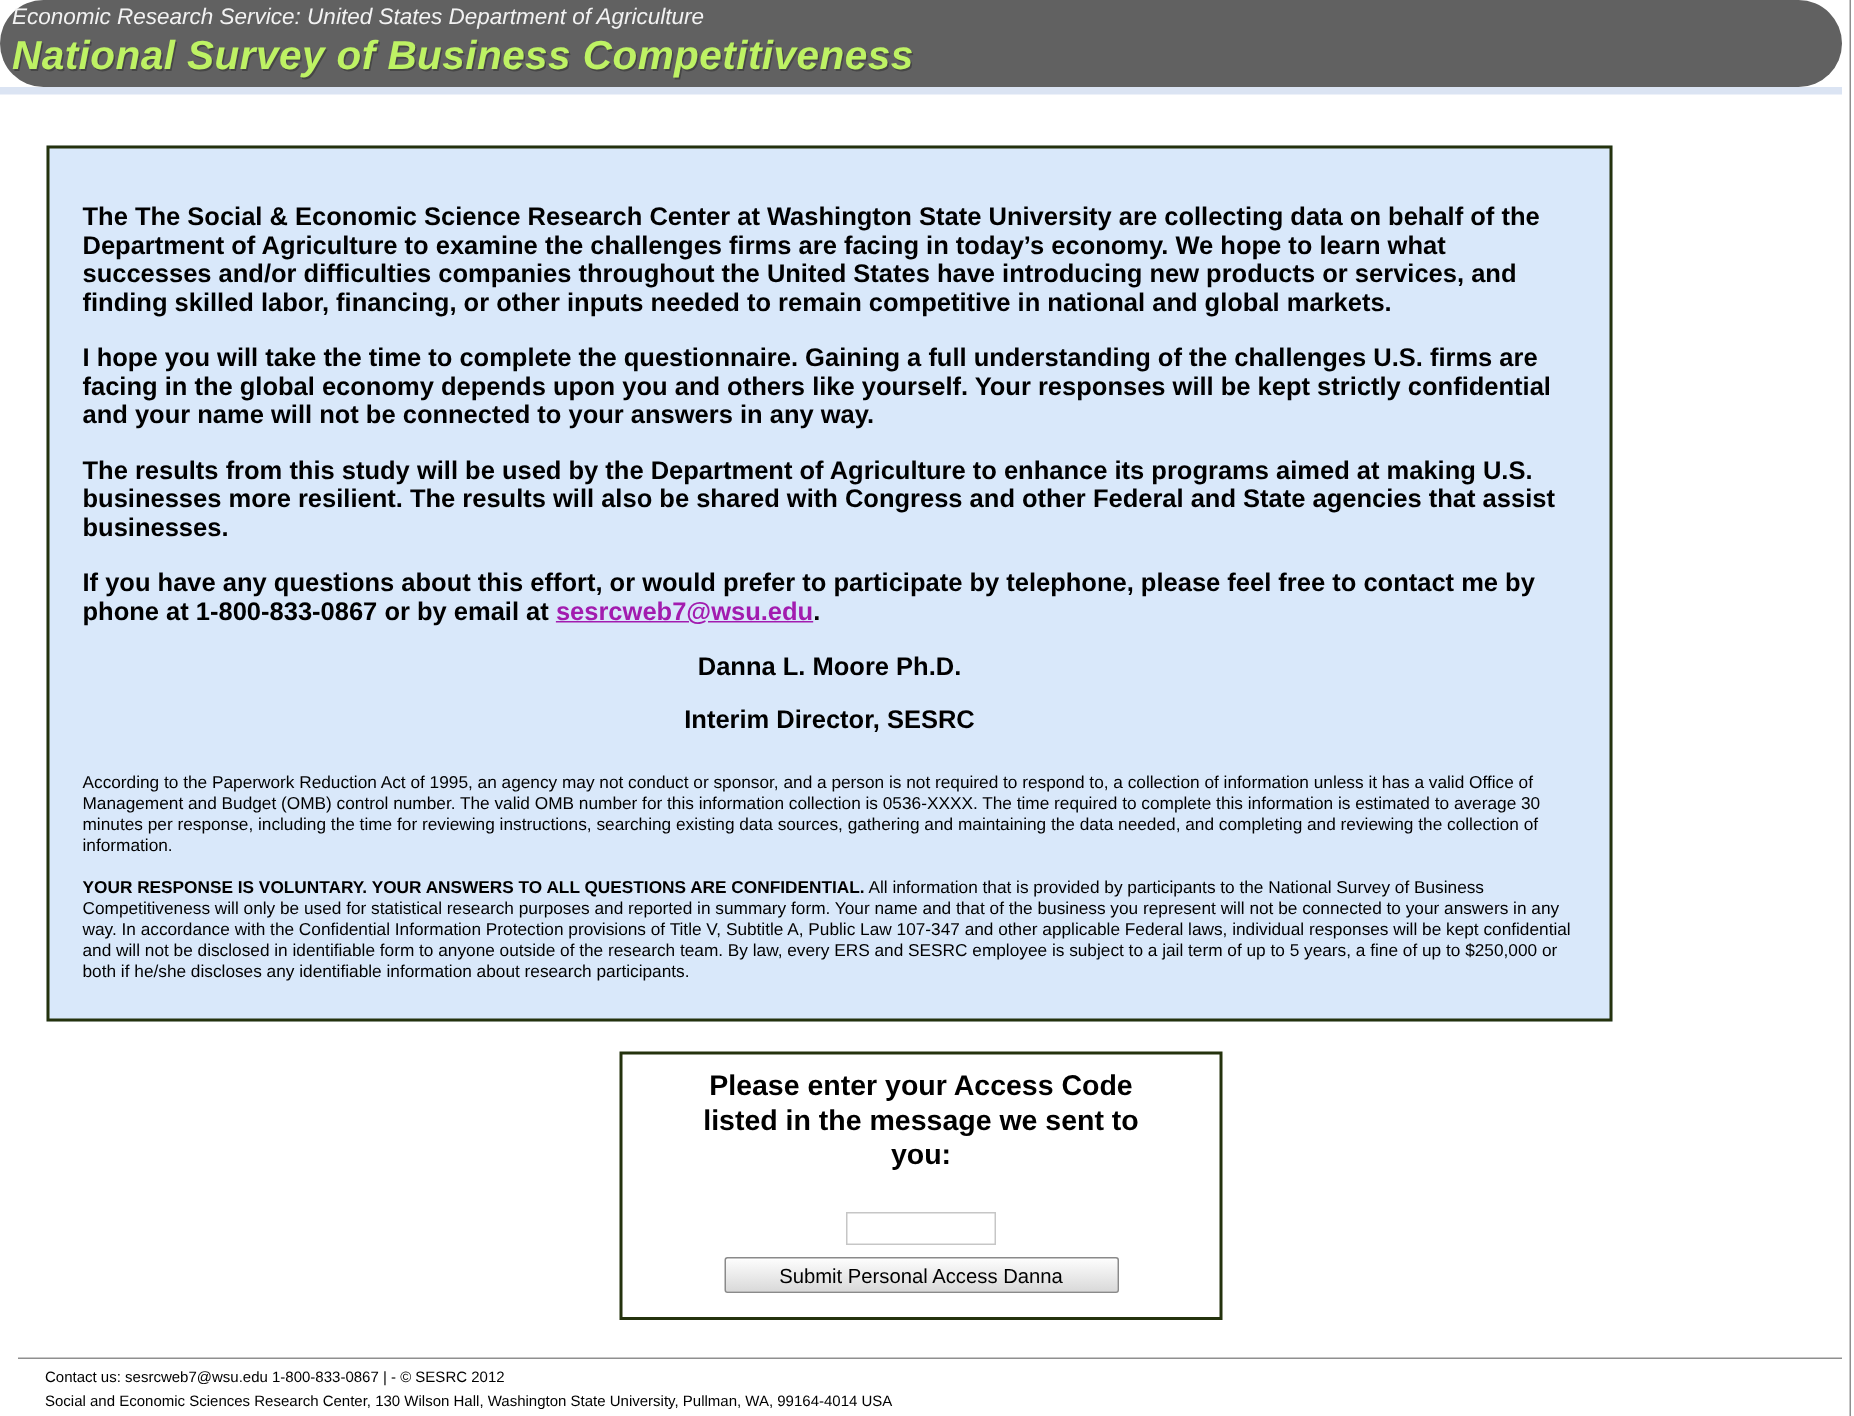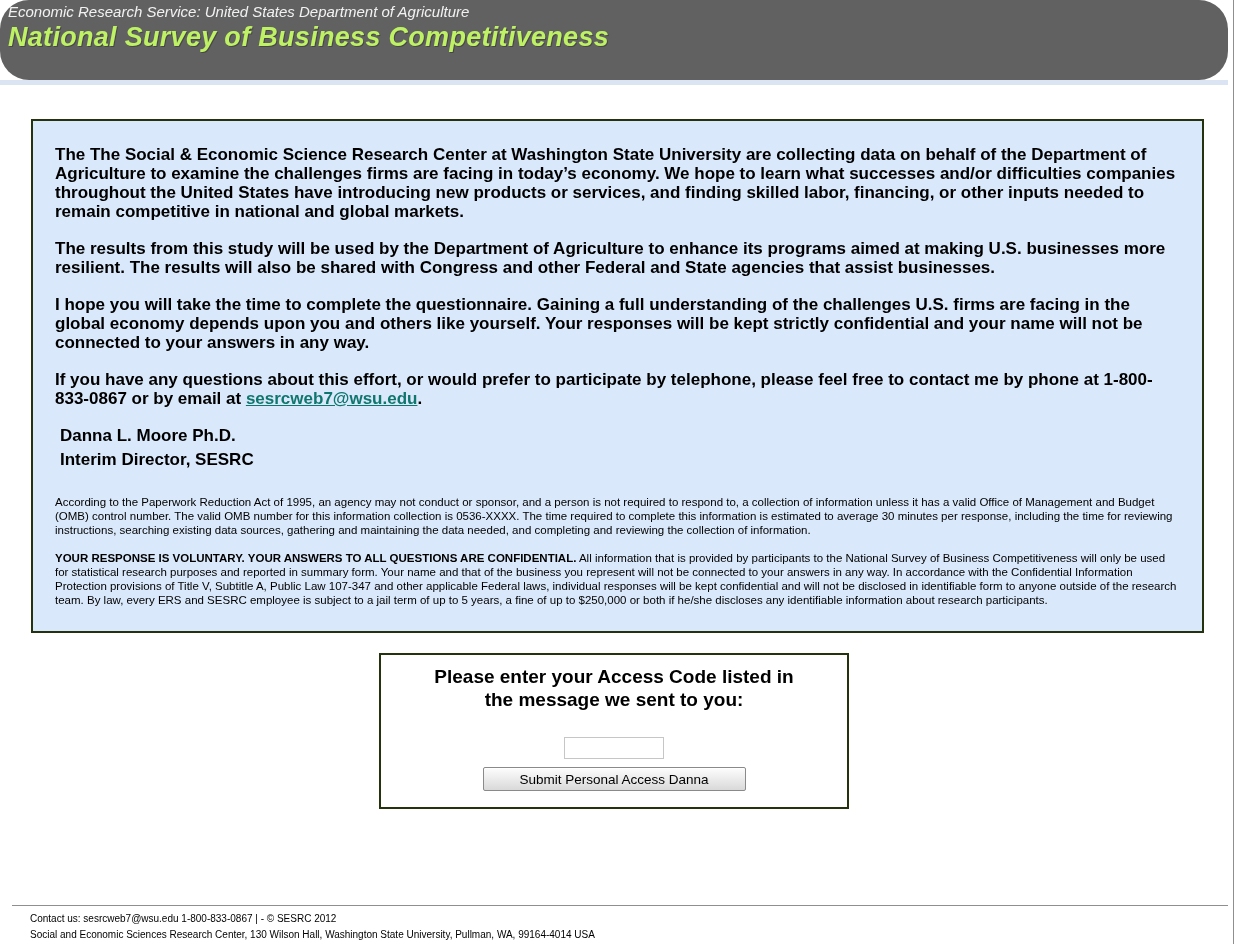--- a/index.html
+++ b/index.html
@@ -9,21 +9,21 @@
     position: relative;
     background: #ffffff;
     font-family: "Liberation Sans", sans-serif;
     color: #000000;
     overflow: hidden;
   }
   .page { position: absolute; left: 0; top: 0; width: 1228px; height: 944px; }
 
   
   .header {
-    width: 100%; height: 80px;
+    width: 100%; height: 58px;
     background: #616161;
     color: #ffffff;
     padding: 3px 0 0 8px;
     border-radius: 29px;
   }
   .header .agency-line {
     font-style: italic;
     font-size: 15px;
     line-height: 18px;
     color: #f2f2f2;
@@ -35,50 +35,50 @@
     line-height: 32px;
     color: #bef264;
     text-shadow: 1px 1px 0 rgba(0,0,0,0.28);
     letter-spacing: 0.3px;
   }
   .header-accent { width: 100%; height: 5px; background: #dbe4f3; }
 
   
   .letter-box {
     margin: 34px 24px 0 31px;
-    width: 1173px;
+    width: 1044px;
     background: #d9e8fa;
     border: 2px solid #24320d;
-    padding: 24px 22px 10px 22px;
+    padding: 36px 22px 10px 22px;
   }
   .letter-box p.lead {
     margin: 0 0 18px 0;
     font-weight: bold;
     font-size: 17px;
     line-height: 19px;
   }
-  .letter-box p.sig { margin: 5px; font-weight: bold; font-size: 17px; line-height: 19px; }
+  .letter-box p.sig { margin: 16px; font-weight: bold; font-size: 17px; line-height: 19px; text-align: center; }
   .letter-box .sig-block { margin: 18px 0 26px 0; }
   .email-link {
-    color: #0f766e;
+    color: #a21caf;
     font-weight: bold;
     text-decoration: underline;
     cursor: pointer;
   }
   .fine-print {
     font-size: 11.5px;
     line-height: 14px;
     font-weight: normal;
     margin: 0 0 14px 0;
   }
   .fine-print .bold-lead { font-weight: bold; margin-top: 19px; }
 
   
   .access-box {
-    width: 470px;
+    width: 402px;
     margin: 20px auto 0 auto;
     background: #ffffff;
     border: 2px solid #24320d;
     padding: 10px 10px 12px 10px;
     text-align: center;
   }
   .access-box .access-title {
     font-weight: bold;
     font-size: 19px;
     line-height: 23px;
@@ -139,22 +139,22 @@
 <div class="page">
 
   <div class="header">
     <div class="agency-line">Economic Research Service: United States Department of Agriculture</div>
     <div class="site-title">National Survey of Business Competitiveness</div>
   </div>
   <div class="header-accent"></div>
 
   <div class="letter-box">
     <p class="lead">The The Social &amp; Economic Science Research Center at Washington State University are collecting data on behalf of the Department of Agriculture to examine the challenges firms are facing in today’s economy. We hope to learn what successes and/or difficulties companies throughout the United States have introducing new products or services, and finding skilled labor, financing, or other inputs needed to remain competitive in national and global markets.</p>
+    <p class="lead">I hope you will take the time to complete the questionnaire. Gaining a full understanding of the challenges U.S. firms are facing in the global economy depends upon you and others like yourself. Your responses will be kept strictly confidential and your name will not be connected to your answers in any way.</p>
     <p class="lead">The results from this study will be used by the Department of Agriculture to enhance its programs aimed at making U.S. businesses more resilient. The results will also be shared with Congress and other Federal and State agencies that assist businesses.</p>
-    <p class="lead">I hope you will take the time to complete the questionnaire. Gaining a full understanding of the challenges U.S. firms are facing in the global economy depends upon you and others like yourself. Your responses will be kept strictly confidential and your name will not be connected to your answers in any way.</p>
     <p class="lead"><span>If you have any questions about this effort, or would prefer to participate by telephone, please feel free to contact me by phone at 1-800-833-0867 or by email at </span><a class="email-link">sesrcweb7@wsu.edu</a><span>.</span></p>
     <div class="sig-block">
       <p class="sig">Danna L. Moore Ph.D.</p>
       <p class="sig">Interim Director, SESRC</p>
     </div>
     <p class="fine-print">According to the Paperwork Reduction Act of 1995, an agency may not conduct or sponsor, and a person is not required to respond to, a collection of information unless it has a valid Office of Management and Budget (OMB) control number. The valid OMB number for this information collection is 0536-XXXX. The time required to complete this information is estimated to average 30 minutes per response, including the time for reviewing instructions, searching existing data sources, gathering and maintaining the data needed, and completing and reviewing the collection of information.</p>
     <p class="fine-print"><span class="bold-lead">YOUR RESPONSE IS VOLUNTARY. YOUR ANSWERS TO ALL QUESTIONS ARE CONFIDENTIAL.</span><span> All information that is provided by participants to the National Survey of Business Competitiveness will only be used for statistical research purposes and reported in summary form. Your name and that of the business you represent will not be connected to your answers in any way. In accordance with the Confidential Information Protection provisions of Title V, Subtitle A, Public Law 107-347 and other applicable Federal laws, individual responses will be kept confidential and will not be disclosed in identifiable form to anyone outside of the research team. By law, every ERS and SESRC employee is subject to a jail term of up to 5 years, a fine of up to $250,000 or both if he/she discloses any identifiable information about research participants.</span></p>
   </div>
 
   <div class="access-box">

